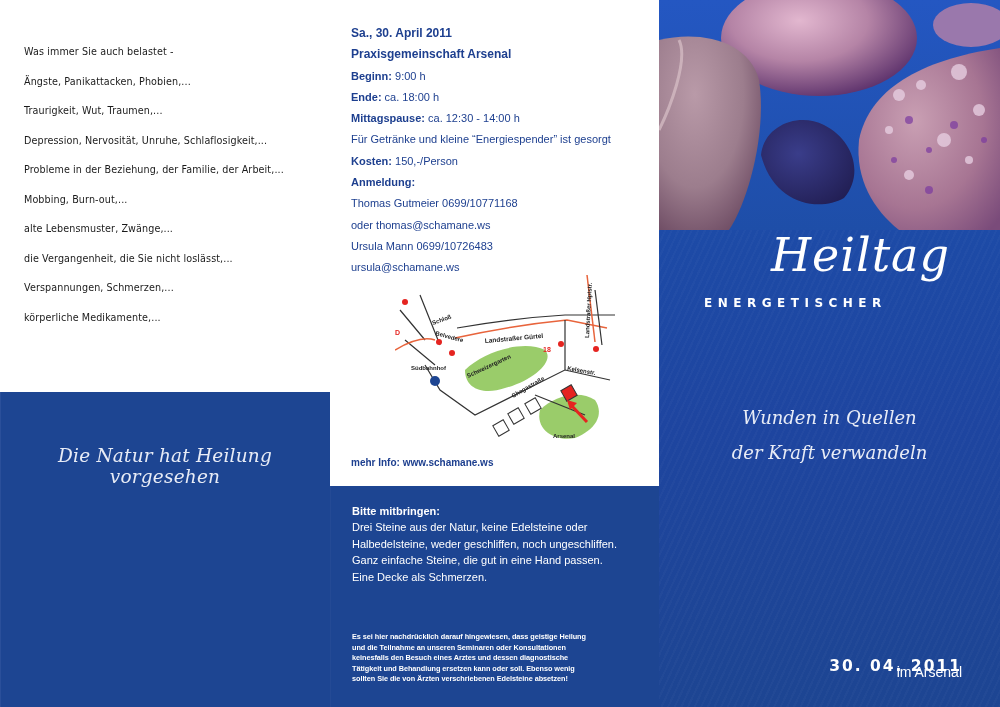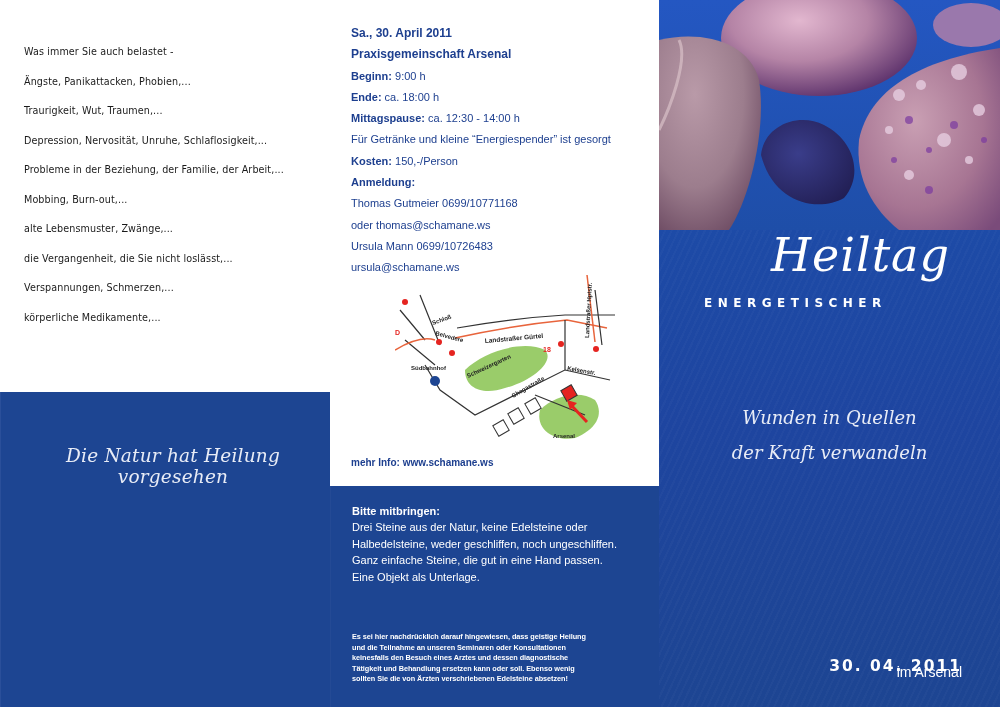--- a/index.html
+++ b/index.html
@@ -14,21 +14,21 @@
   .right { left: 659px; top: 0; width: 341px; height: 707px;
     background:
       repeating-linear-gradient(115deg, rgba(255,255,255,0.025) 0 2px, rgba(0,0,0,0) 2px 6px),
       linear-gradient(180deg, #1f57b8 0%, #1d4aa6 35%, #1e45a0 60%, #1d4592 100%);
     overflow: hidden; }
 
   
   .problems { position: absolute; left: 24px; top: 45px; list-style: none; }
   .problems li { font-family: "DejaVu Sans", sans-serif; font-size: 9.6px; color: #1a1a1a; height: 29.5px; line-height: 14px; white-space: nowrap; letter-spacing: 0.1px; }
 
-  .nature { position: absolute; left: 8px; top: 445px; width: 330px; text-align: center; color: #e8ecf6;
+  .nature { position: absolute; left: 0; top: 445px; width: 330px; text-align: center; color: #e8ecf6;
     font-family: "DejaVu Serif", serif; font-style: italic; font-size: 18.5px; font-weight: 300; letter-spacing: 0.2px; }
 
   
   .info { position: absolute; left: 351px; top: 25px; color: #1d3f8f; font-family: "Liberation Sans", sans-serif; font-size: 11px; }
   .info .row { height: 21.3px; line-height: 16px; white-space: nowrap; }
   .info b { font-weight: bold; }
   .info .big { font-size: 12px; font-weight: bold; }
 
   .map { position: absolute; left: 395px; top: 270px; width: 225px; height: 180px; }
   .more-info { position: absolute; left: 351px; top: 457px; color: #1d3f8f; font-family: "Liberation Sans", sans-serif; font-size: 10px; font-weight: bold; }
@@ -127,21 +127,21 @@
   <text x="158" y="168" font-family="Liberation Sans, sans-serif" font-size="6" font-weight="bold" fill="#222">Arsenal</text>
 </svg>
 
 <div class="more-info">mehr Info: www.schamane.ws</div>
 
 <div class="bring">
   <div class="title">Bitte mitbringen:</div>
   <div>Drei Steine aus der Natur, keine Edelsteine oder</div>
   <div>Halbedelsteine, weder geschliffen, noch ungeschliffen.</div>
   <div>Ganz einfache Steine, die gut in eine Hand passen.</div>
-  <div>Eine Objekt als Unterlage.</div>
+  <div>Eine Decke als Schmerzen.</div>
 </div>
 
 <div class="disclaimer">
   <div>Es sei hier nachdrücklich darauf hingewiesen, dass geistige Heilung</div>
   <div>und die Teilnahme an unseren Seminaren oder Konsultationen</div>
   <div>keinesfalls den Besuch eines Arztes und dessen diagnostische</div>
   <div>Tätigkeit und Behandlung ersetzen kann oder soll. Ebenso wenig</div>
   <div>sollten Sie die von Ärzten verschriebenen Edelsteine absetzen!</div>
 </div>
 

